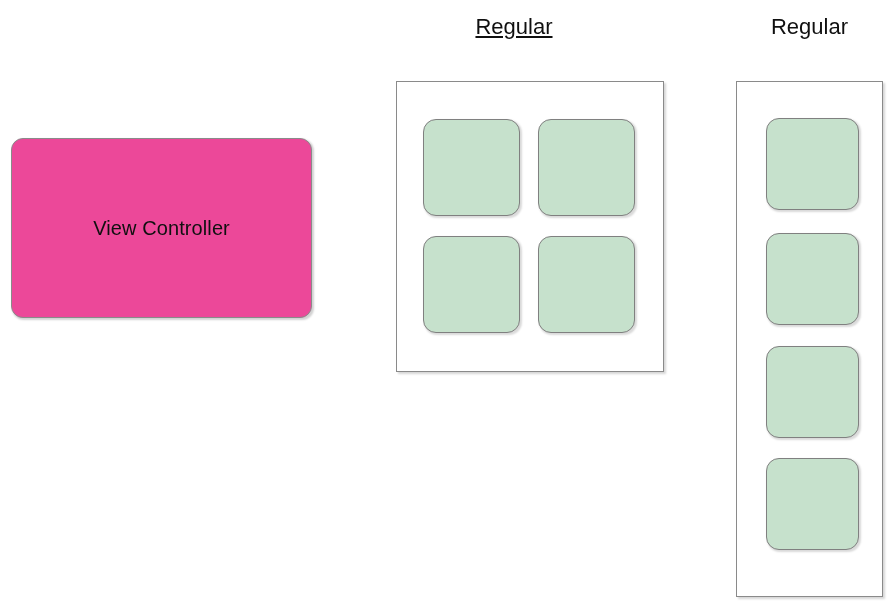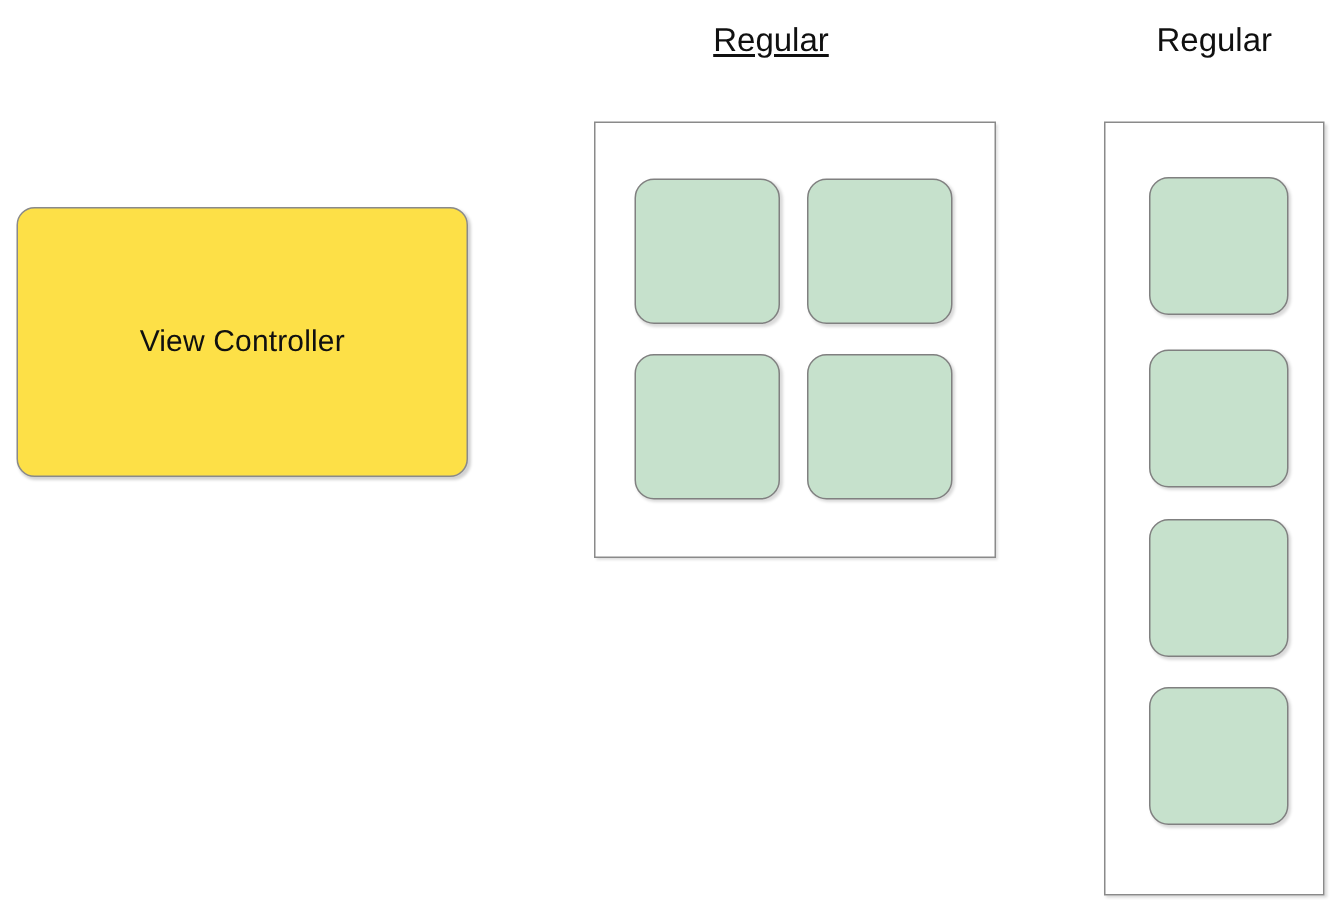--- a/index.html
+++ b/index.html
@@ -21,21 +21,21 @@
     inset: 0;
   }
 
   
   .vc-node {
     position: absolute;
     left: 11px;
     top: 138px;
     width: 301px;
     height: 180px;
-    background: #fde047;
+    background: #ec4899;
     border: 1.5px solid #8a8a8a;
     border-radius: 12px;
     box-sizing: border-box;
     box-shadow: 1.5px 1.5px 2px rgba(0,0,0,0.18);
     display: flex;
     align-items: center;
     justify-content: center;
   }
   .vc-label {
     font-size: 20px;

